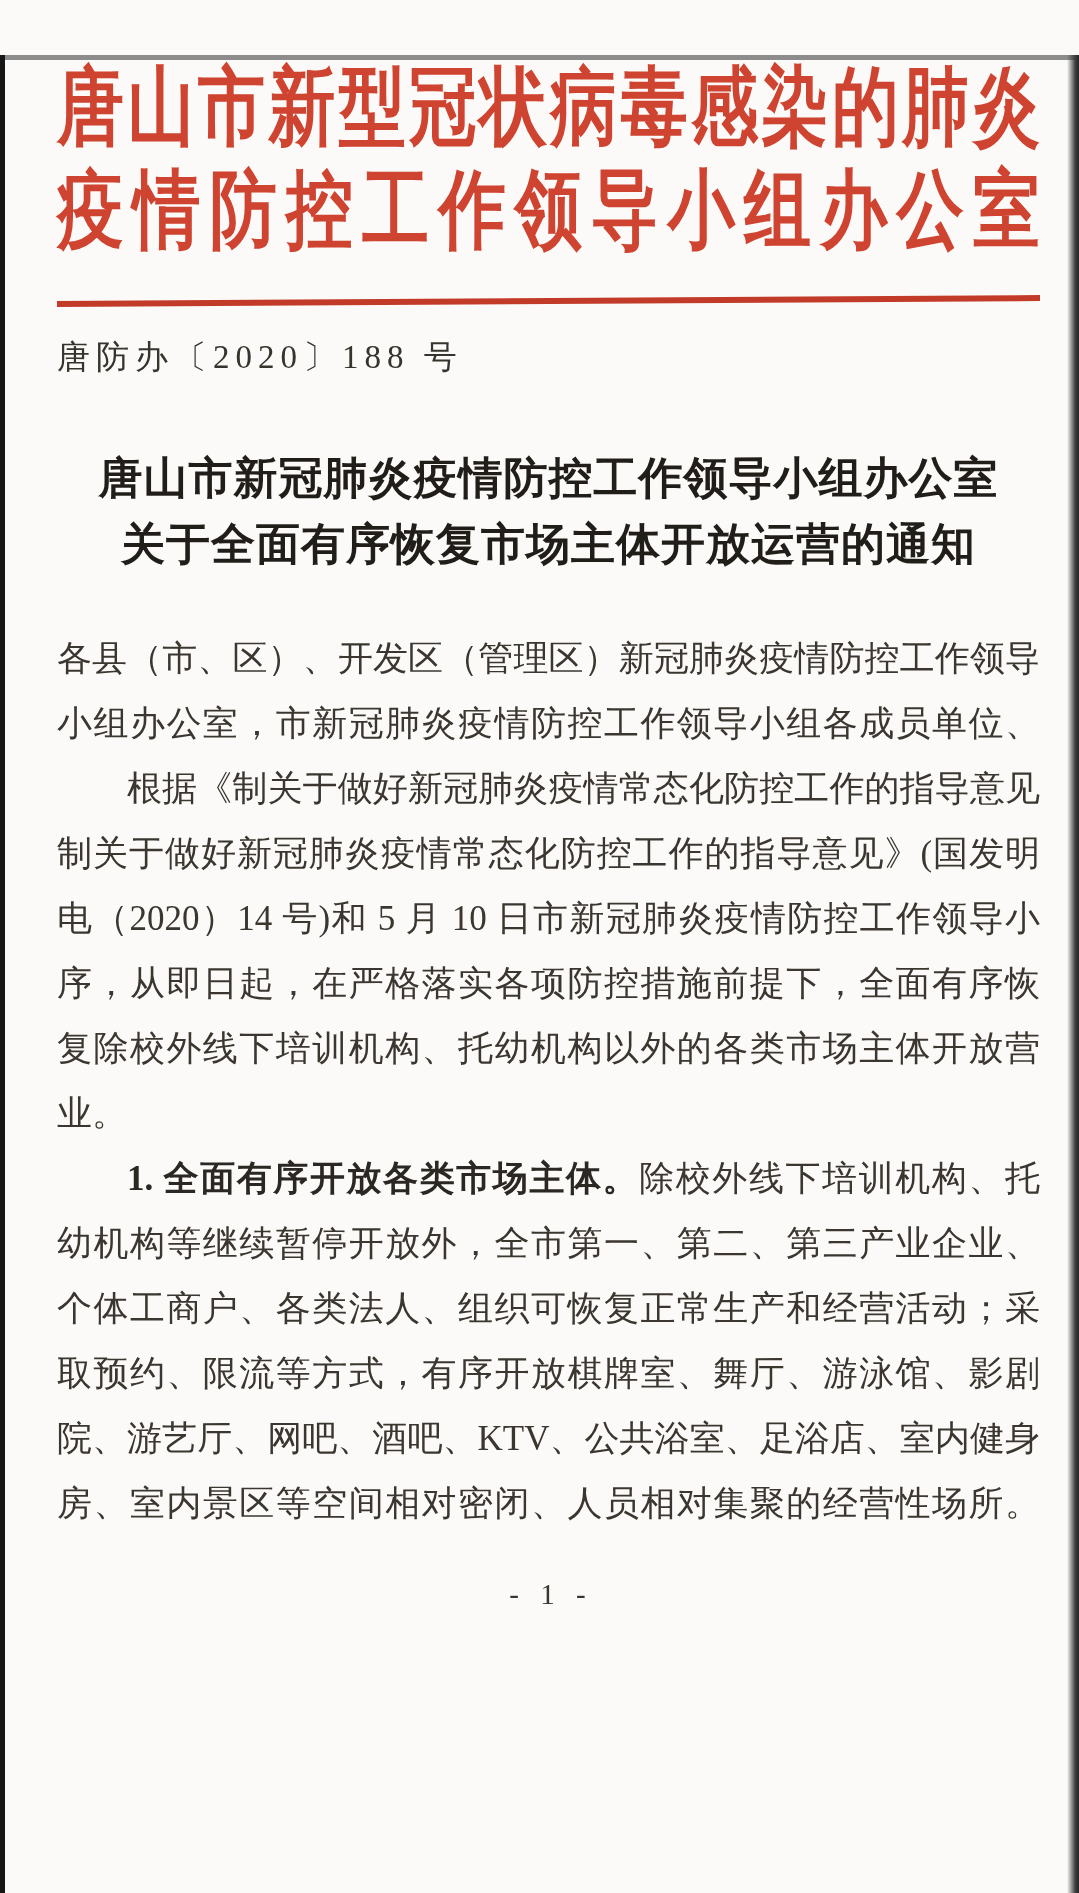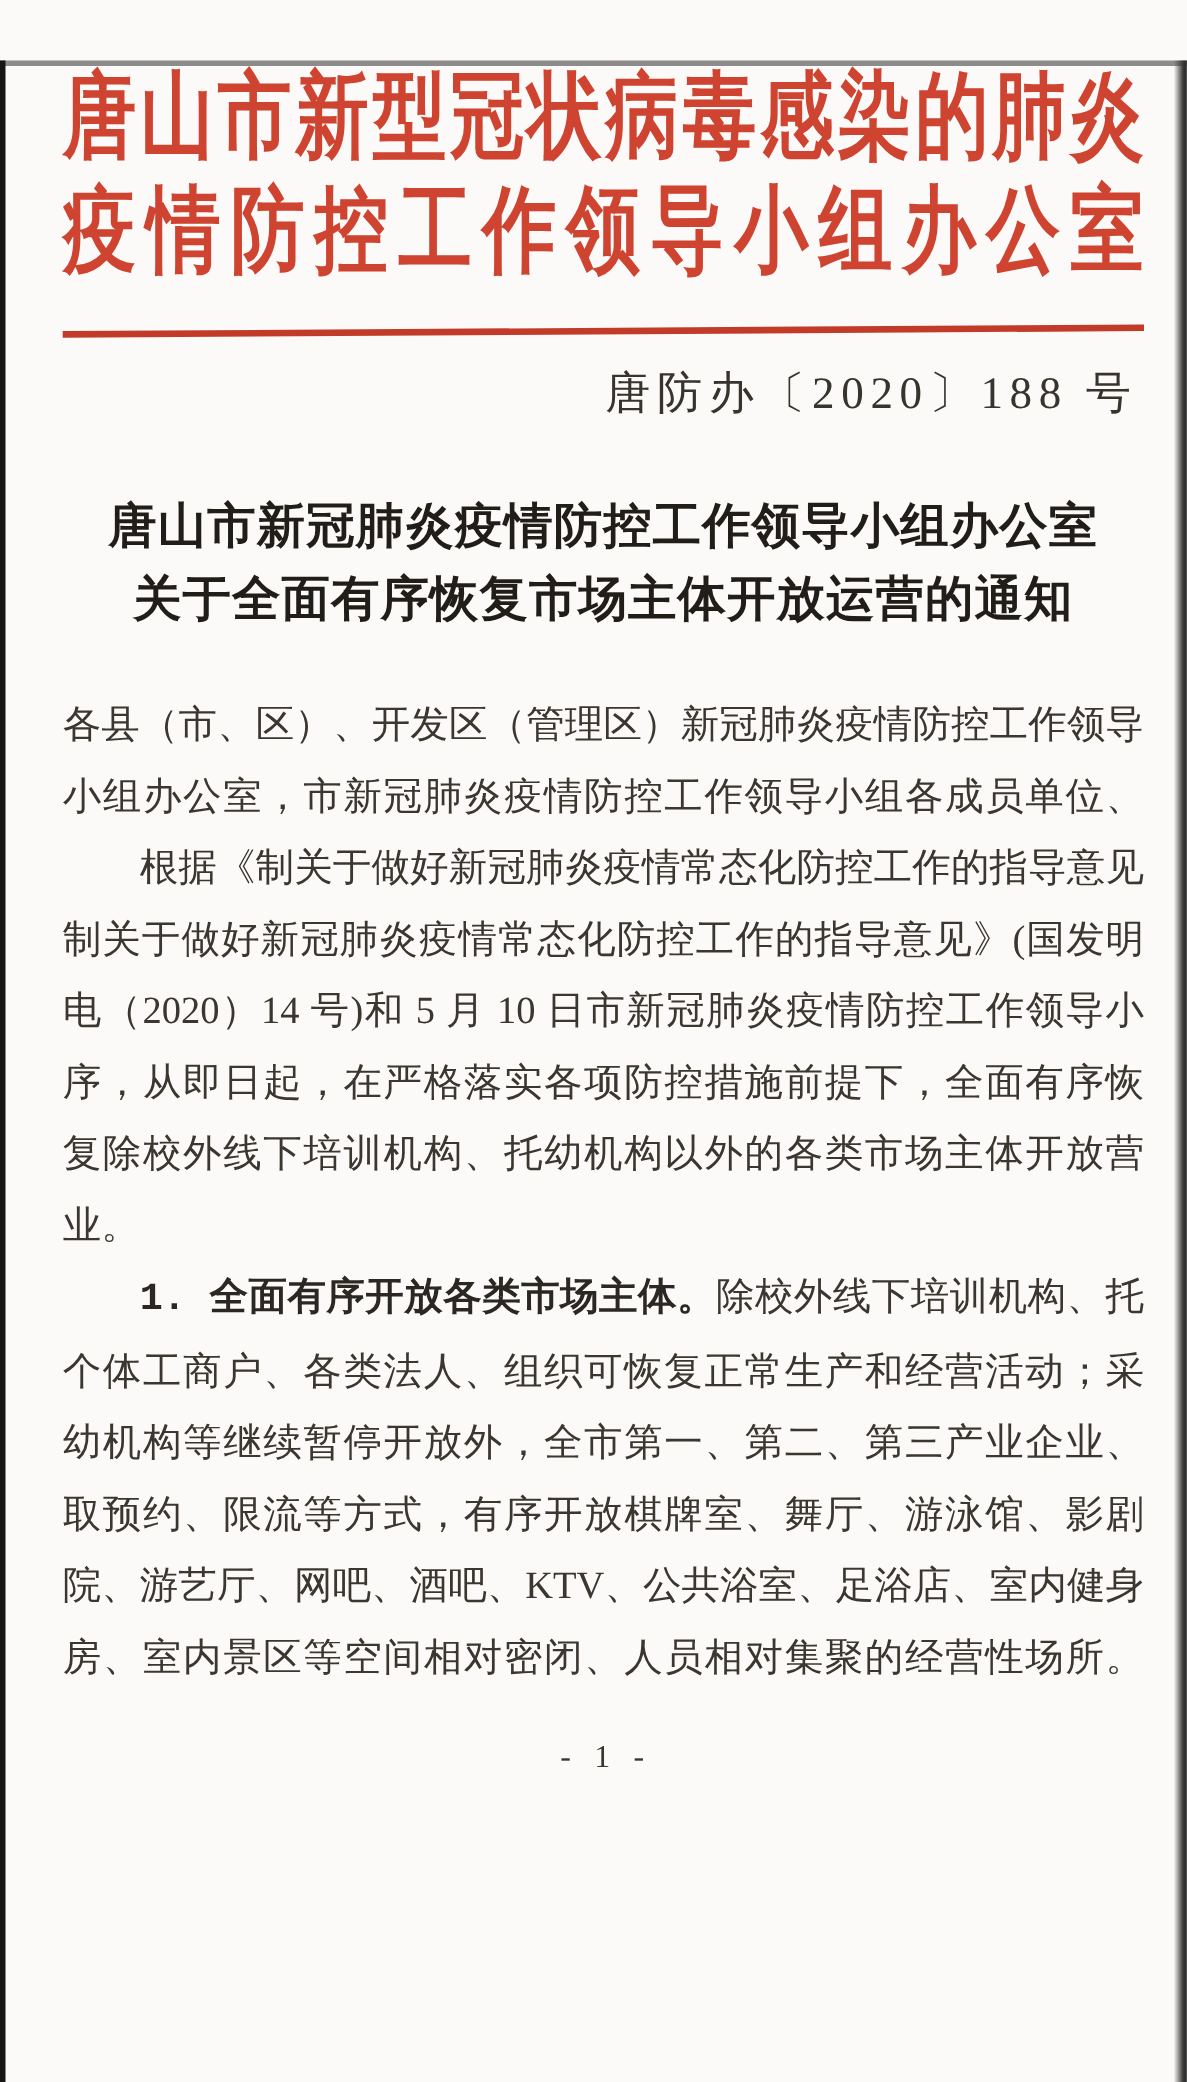--- a/index.html
+++ b/index.html
@@ -53,24 +53,23 @@
   }
   .red-rule {
     margin-top: 33px;
     height: 6px;
     width: 983px;
     background: #c23a28;
     transform: rotate(-0.35deg);
   }
   .doc-number {
     margin-top: 32px;
-    font-size: 41px;
+    font-size: 33px;
     line-height: 42px;
     color: #37332d;
-    text-align: right;
     letter-spacing: 6px;
     padding-right: 6px;
   }
   .subtitle {
     margin-top: 68px;
     text-align: center;
     color: #211e1a;
     font-weight: 700;
     font-size: 44px;
     line-height: 66px;
@@ -89,21 +88,20 @@
   .bline.plain {
     text-align: left;
     text-align-last: left;
   }
   .bline.indent {
     text-indent: 70px;
   }
   .lead-bold {
     font-weight: 700;
     color: #2b2723;
-    font-family: Liberation Mono, monospace;
   }
   .page-footer {
     margin-top: 42px;
     text-align: center;
     font-size: 29px;
     color: #3a352f;
     letter-spacing: 2px;
     word-spacing: 10px;
   }
 </style>
@@ -138,22 +136,22 @@
       <div class="bline">小组办公室，市新冠肺炎疫情防控工作领导小组各成员单位、</div>
 
       <div class="bline indent">根据《制关于做好新冠肺炎疫情常态化防控工作的指导意见</div>
       <div class="bline">制关于做好新冠肺炎疫情常态化防控工作的指导意见》(国发明</div>
       <div class="bline">电（2020）14 号)和 5 月 10 日市新冠肺炎疫情防控工作领导小</div>
       <div class="bline">序，从即日起，在严格落实各项防控措施前提下，全面有序恢</div>
       <div class="bline">复除校外线下培训机构、托幼机构以外的各类市场主体开放营</div>
       <div class="bline plain">业。</div>
 
       <div class="bline indent"><span class="lead-bold">1. 全面有序开放各类市场主体。</span><span>除校外线下培训机构、托</span></div>
+      <div class="bline">幼机构等继续暂停开放外，全市第一、第二、第三产业企业、</div>
       <div class="bline">个体工商户、各类法人、组织可恢复正常生产和经营活动；采</div>
-      <div class="bline">幼机构等继续暂停开放外，全市第一、第二、第三产业企业、</div>
       <div class="bline">取预约、限流等方式，有序开放棋牌室、舞厅、游泳馆、影剧</div>
       <div class="bline">院、游艺厅、网吧、酒吧、KTV、公共浴室、足浴店、室内健身</div>
       <div class="bline">房、室内景区等空间相对密闭、人员相对集聚的经营性场所。</div>
     </div>
 
     <div class="page-footer">- 1 -</div>
 
   </div>
 </div>
 

